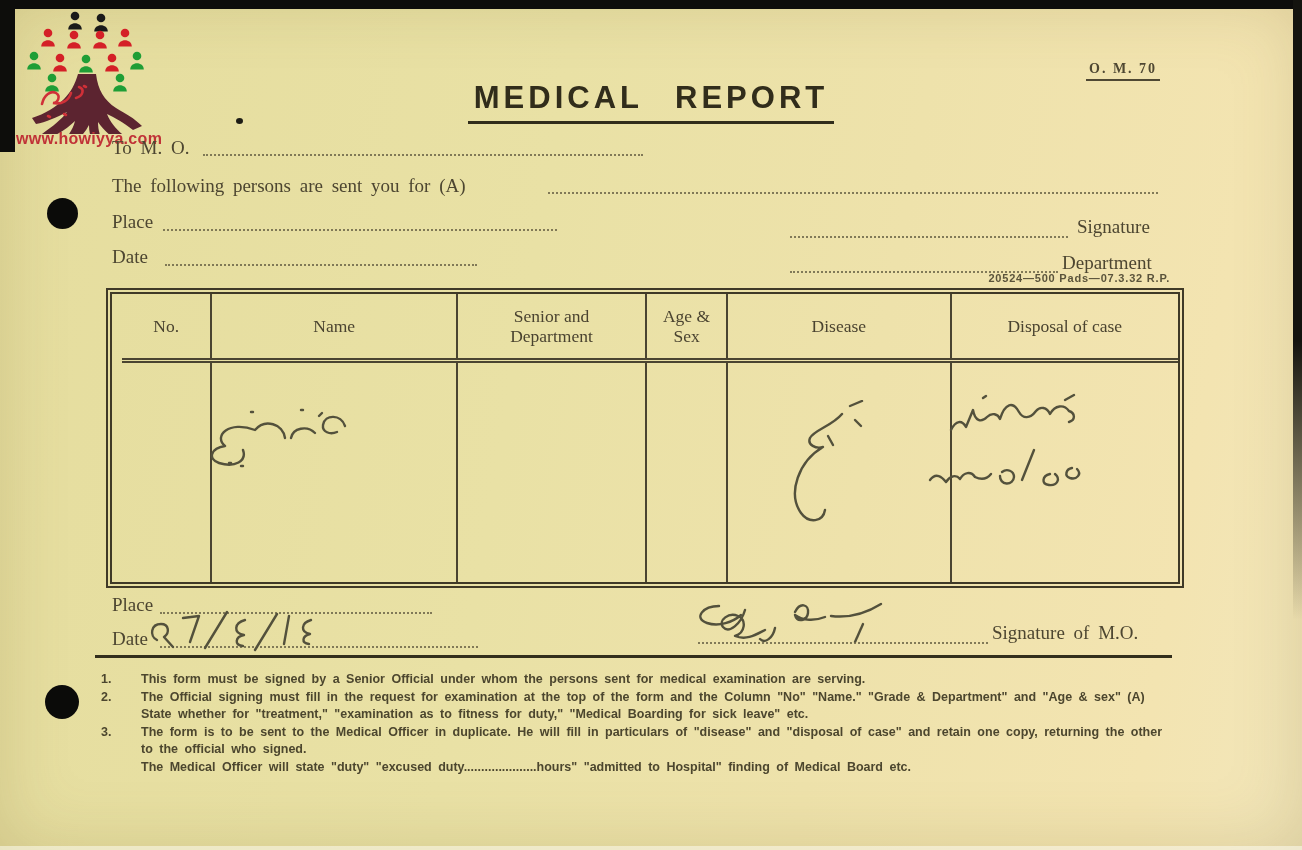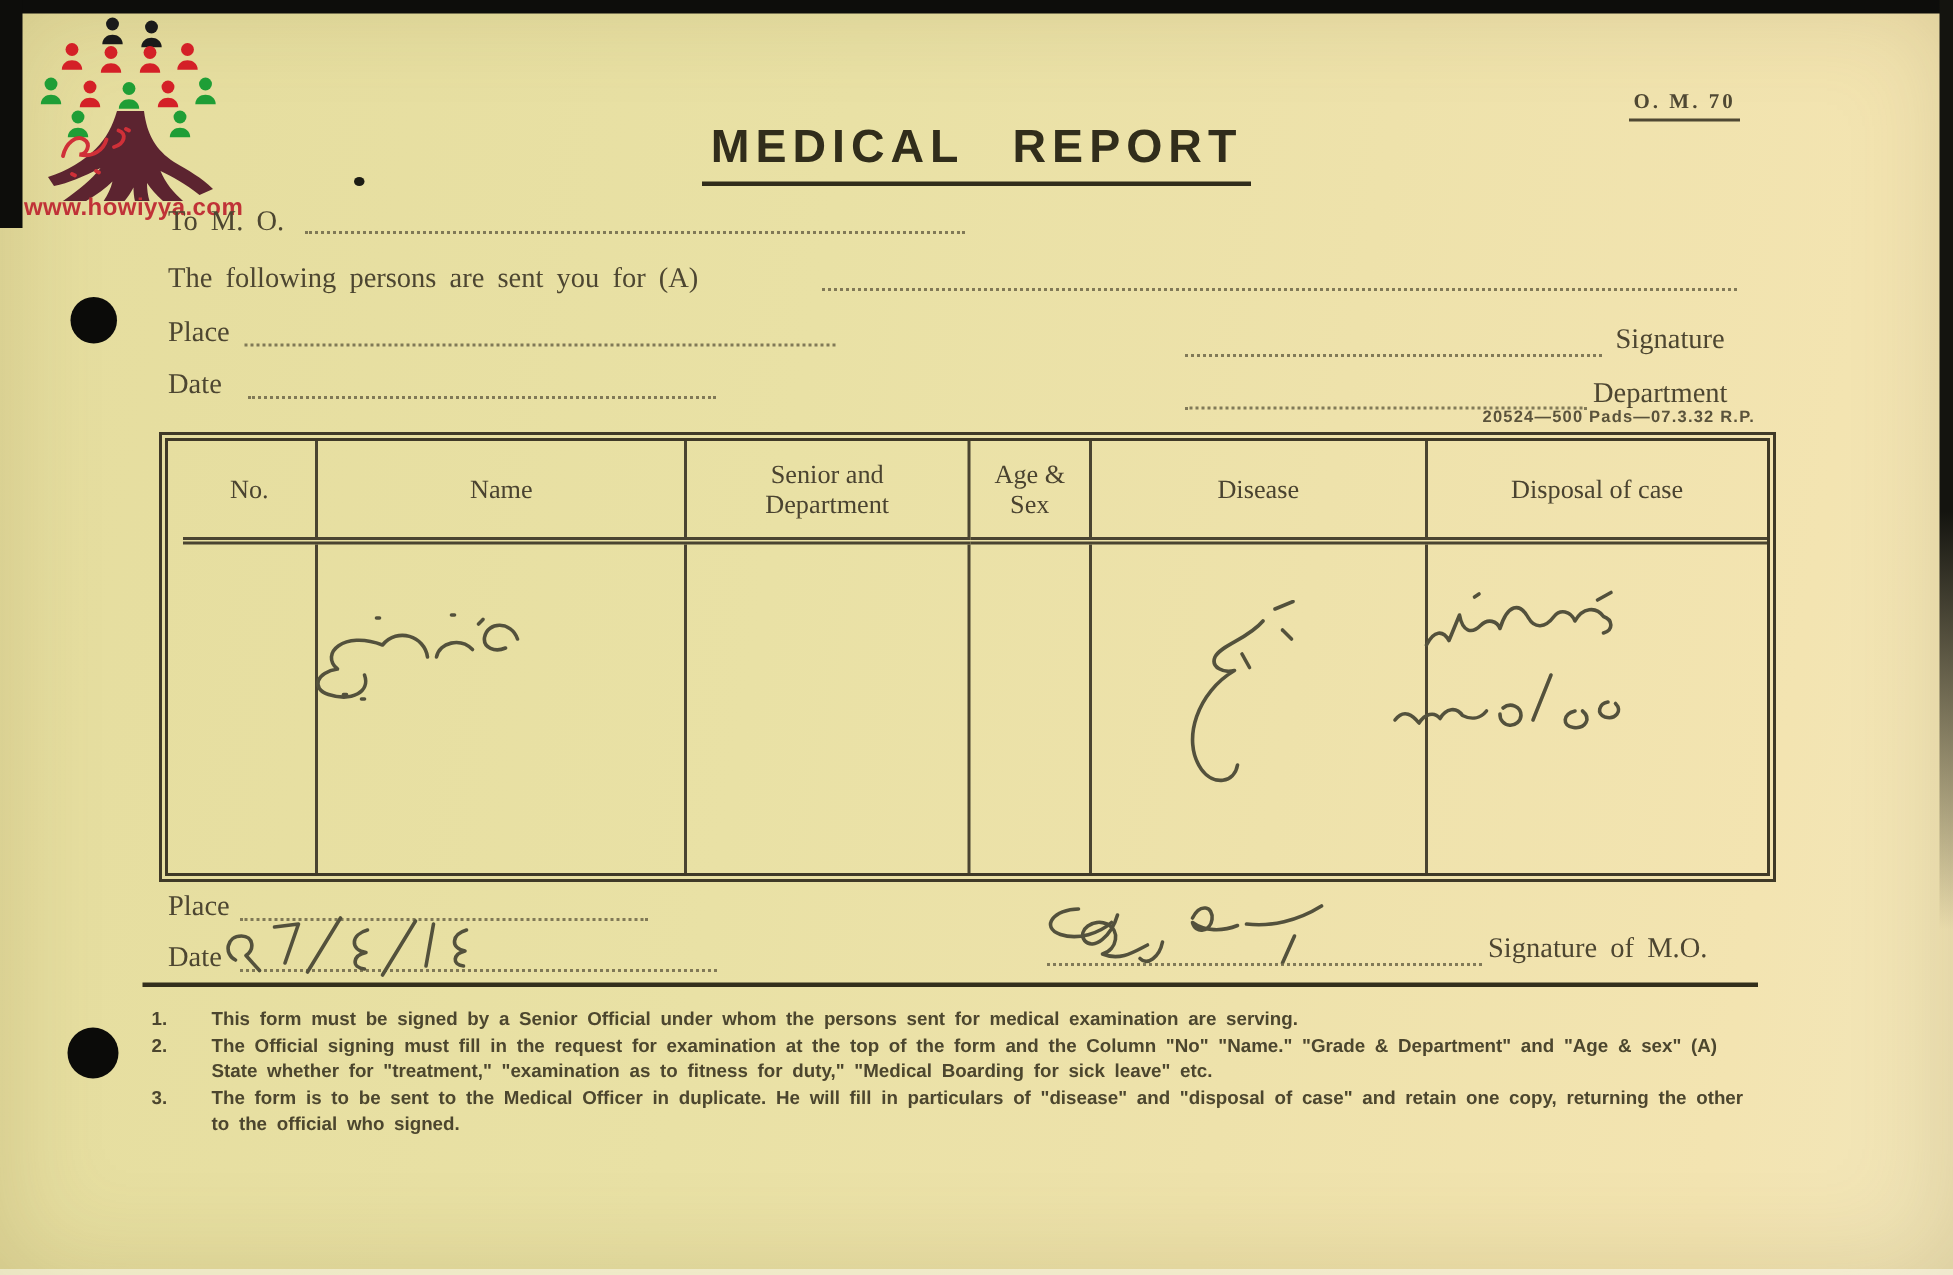--- a/index.html
+++ b/index.html
@@ -234,15 +234,19 @@
       <span class="instr-text">This form must be signed by a Senior Official under whom the persons sent for medical examination are serving.</span>
     </div>
     <div class="instr-item">
       <span class="instr-num">2.</span>
       <span class="instr-text">The Official signing must fill in the request for examination at the top of the form and the Column "No" "Name." "Grade &amp; Department" and "Age &amp; sex" (A) State whether for "treatment," "examination as to fitness for duty," "Medical Boarding for sick leave" etc.</span>
     </div>
     <div class="instr-item">
       <span class="instr-num">3.</span>
       <span class="instr-text">The form is to be sent to the Medical Officer in duplicate. He will fill in particulars of "disease" and "disposal of case" and retain one copy, returning the other to the official who signed.</span>
     </div>
+    <div class="instr-item">
+      <span class="instr-num"></span>
+      <span class="instr-text">The Medical Officer will state "duty" "excused duty.....................hours" "admitted to Hospital" finding of Medical Board etc.</span>
+    </div>
   </div>
 
 </div>
 
 </body></html>

